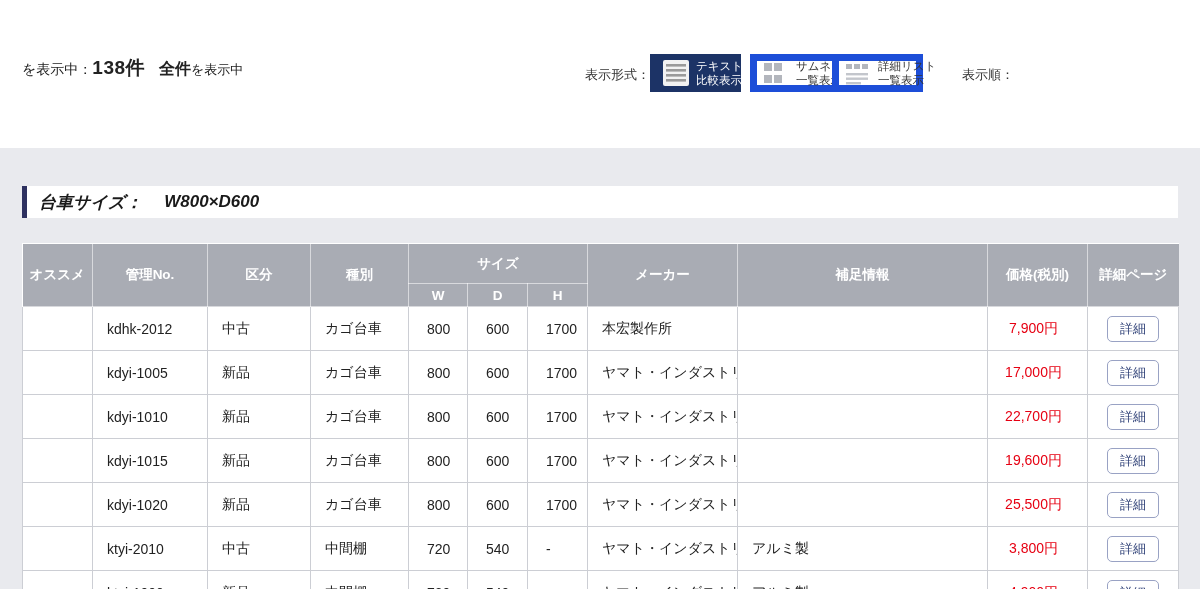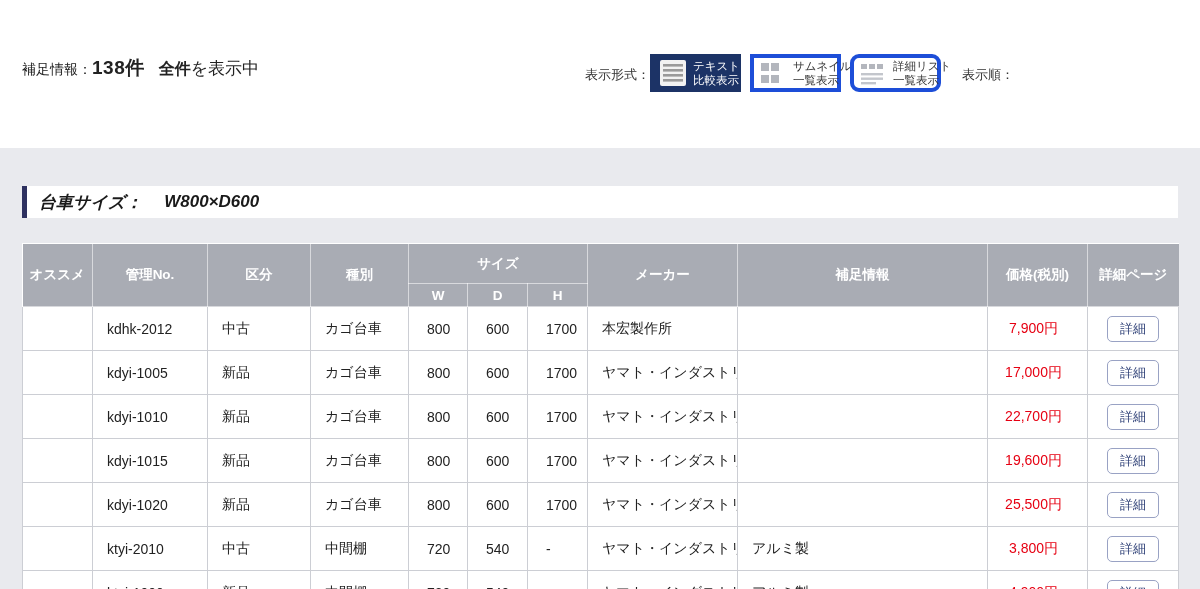--- a/index.html
+++ b/index.html
@@ -8,29 +8,29 @@
     font-family:"Liberation Sans","DejaVu Sans",sans-serif;
     background:#ffffff; color:#222;
   }
   .page { position:relative; width:1200px; height:589px; overflow:hidden; background:#fff; }
   .gray-bg { position:absolute; left:0; top:148px; width:1200px; height:441px; background:#e9eaee; }
 
   
   .results-line { position:absolute; left:22px; top:55px; font-size:14px; color:#222; white-space:nowrap; }
   .results-line .count { font-size:19px; font-weight:bold; letter-spacing:.5px; }
   .results-line .all { font-size:16px; font-weight:bold; margin-left:14px; }
-  .results-line .suffix { font-size:17px;margin-top:28px; }
+  .results-line .suffix { font-size:13px;margin-top:28px; }
 
   .fmt-label { position:absolute; left:585px; top:66px; font-size:13px; color:#333; }
   .sort-label { position:absolute; left:962px; top:66px; font-size:13px; color:#333;text-align:center; }
 
   .view-btn {
     position:absolute; top:54px; height:38px; width:91px;
     display:flex; align-items:center; gap:5px;
-    background:#fff; border:4px solid #1d4ed8; cursor:pointer;
+    background:#fff; border:7px solid #1d4ed8; cursor:pointer;
     font-size:11.5px; line-height:1.25; color:#333; padding:3px 4px;
     font-family:inherit;
   }
   .view-btn.active { background:#1c3366; border-color:#1c3366; color:#fff; }
   .view-btn .vb-text { text-align:left; white-space:nowrap; }
   .vb-icon { width:30px; height:30px; flex:0 0 30px; }
 
   .sort-select {
     position:absolute; left:1012px; top:60px; width:124px; height:27px;
     background:#fff; border:1px solid #9a9a9a; display:flex; align-items:center; cursor:pointer;
@@ -75,21 +75,21 @@
     color:#2c3e75; font-size:13px; font-family:inherit; cursor:pointer;
   }
 </style>
 </head>
 <body>
 
 <div class="page">
   <div class="gray-bg"></div>
 
   <div class="results-line">
-    <span>補足情報：</span><span class="count">138件</span><span class="all">全件</span><span class="suffix">を表示中</span>
+    <span>を表示中：</span><span class="count">138件</span><span class="all">全件</span><span class="suffix">を表示中</span>
   </div>
 
   <div class="fmt-label">表示形式：</div>
 
   <button class="view-btn active" style="left:650px;">
     <span class="vb-icon">
       <svg width="30" height="30" viewBox="0 0 30 30">
         <rect x="2" y="2" width="26" height="26" rx="2" fill="#f2f2f2"></rect>
         <rect x="5" y="6" width="20" height="2.6" fill="#9a9a9a"></rect>
         <rect x="5" y="11" width="20" height="2.6" fill="#9a9a9a"></rect>
@@ -111,21 +111,21 @@
         <rect x="3" y="17" width="8" height="8" fill="#b3b6bd"></rect>
         <rect x="13" y="17" width="8" height="8" fill="#b3b6bd"></rect>
       </svg>
     </span>
     <span class="vb-text">
       <span>サムネイル</span><br>
       <span>一覧表示</span>
     </span>
   </button>
 
-  <button class="view-btn" style="left:850px;border-radius:9px;">
+  <button class="view-btn" style="left:832px;">
     <span class="vb-icon">
       <svg width="30" height="30" viewBox="0 0 30 30">
         <rect x="3" y="6" width="6" height="5" fill="#b3b6bd"></rect>
         <rect x="11" y="6" width="6" height="5" fill="#b3b6bd"></rect>
         <rect x="19" y="6" width="6" height="5" fill="#b3b6bd"></rect>
         <rect x="3" y="15" width="22" height="2.4" fill="#c3c6cc"></rect>
         <rect x="3" y="19.5" width="22" height="2.4" fill="#c3c6cc"></rect>
         <rect x="3" y="24" width="15" height="2.4" fill="#c3c6cc"></rect>
       </svg>
     </span>

